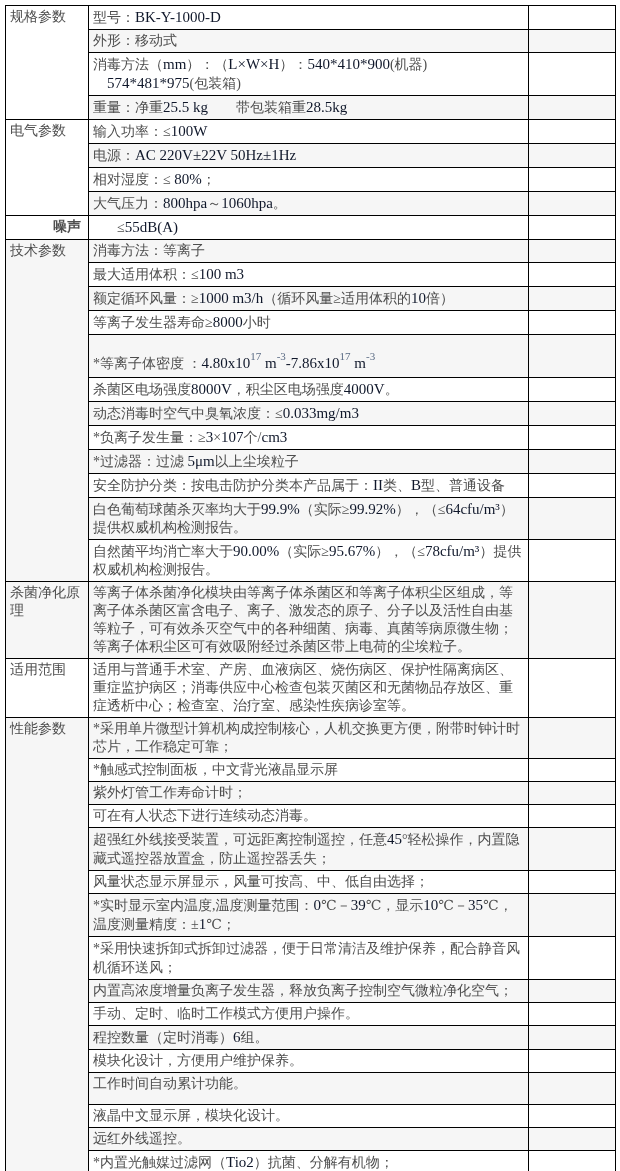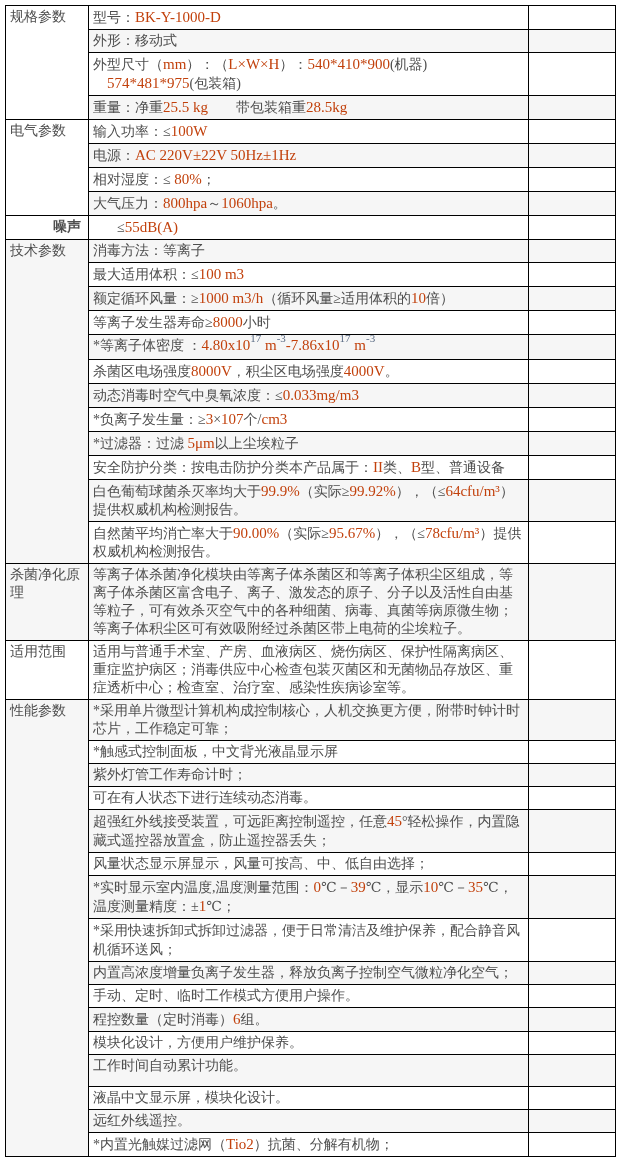--- a/index.html
+++ b/index.html
@@ -45,34 +45,34 @@
   tr.stripe td {
     background: #f6f6f6;
     margin-top: 24px;
   }
   td.empty {
     background: inherit;
   }
   span.cn { }
   span.lat {
     font-size: 15px;
-    color: #c2410c;
+    color: #0f172a;
     word-break: keep-all;
   }
   span.sup {
     font-size: 11px;
     color: #5a6b84;
     position: relative;
     top: -8px;
   }
   span.sp {
     display: inline-block;
     height: 1px;
   }
-  tr.supr td { padding-top: 1px; padding-bottom: 4px; }
+  tr.supr td { padding-top: 19px; padding-bottom: 4px; }
   tr.loose td { line-height: 19px; }
   tr.padb td { padding-bottom: 11px; }
 </style>
 </head>
 <body>
 
 <div class="page">
   <table class="spec">
     <colgroup>
       <col style="width:83px">
@@ -83,21 +83,21 @@
         <tr class="">
           <td class="cat" rowspan="4">规格参数</td>
           <td class="content"><span class="cn">型号：</span><span class="lat">BK-Y-1000-D</span></td>
           <td class="empty"></td>
         </tr>
         <tr class="stripe ">
           <td class="content"><span class="cn">外形：移动式</span></td>
           <td class="empty"></td>
         </tr>
         <tr class="">
-          <td class="content"><span class="cn">外型尺寸（</span><span class="lat">mm</span><span class="cn">）：（</span><span class="lat">L×W×H</span><span class="cn">）：</span><span class="lat">540*410*900</span><span class="cn">(机器)</span><br><span class="sp" style="width: 14px;"></span><span class="lat">574*481*975</span><span class="cn">(包装箱)</span></td>
+          <td class="content"><span class="cn">消毒方法（</span><span class="lat">mm</span><span class="cn">）：（</span><span class="lat">L×W×H</span><span class="cn">）：</span><span class="lat">540*410*900</span><span class="cn">(机器)</span><br><span class="sp" style="width: 14px;"></span><span class="lat">574*481*975</span><span class="cn">(包装箱)</span></td>
           <td class="empty"></td>
         </tr>
         <tr class="stripe ">
           <td class="content"><span class="cn">重量：净重</span><span class="lat">25.5 kg</span><span class="sp" style="width: 28px;"></span><span class="cn">带包装箱重</span><span class="lat">28.5kg</span></td>
           <td class="empty"></td>
         </tr>
         <tr class="">
           <td class="cat" rowspan="4">电气参数</td>
           <td class="content"><span class="cn">输入功率：≤</span><span class="lat">100W</span></td>
           <td class="empty"></td>

